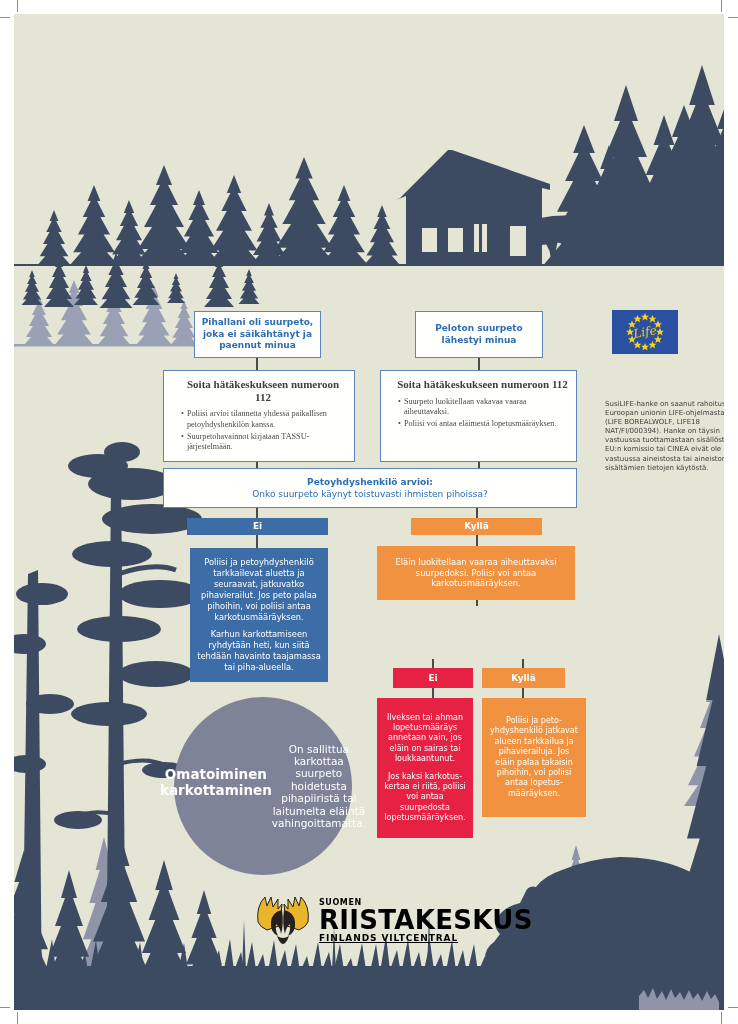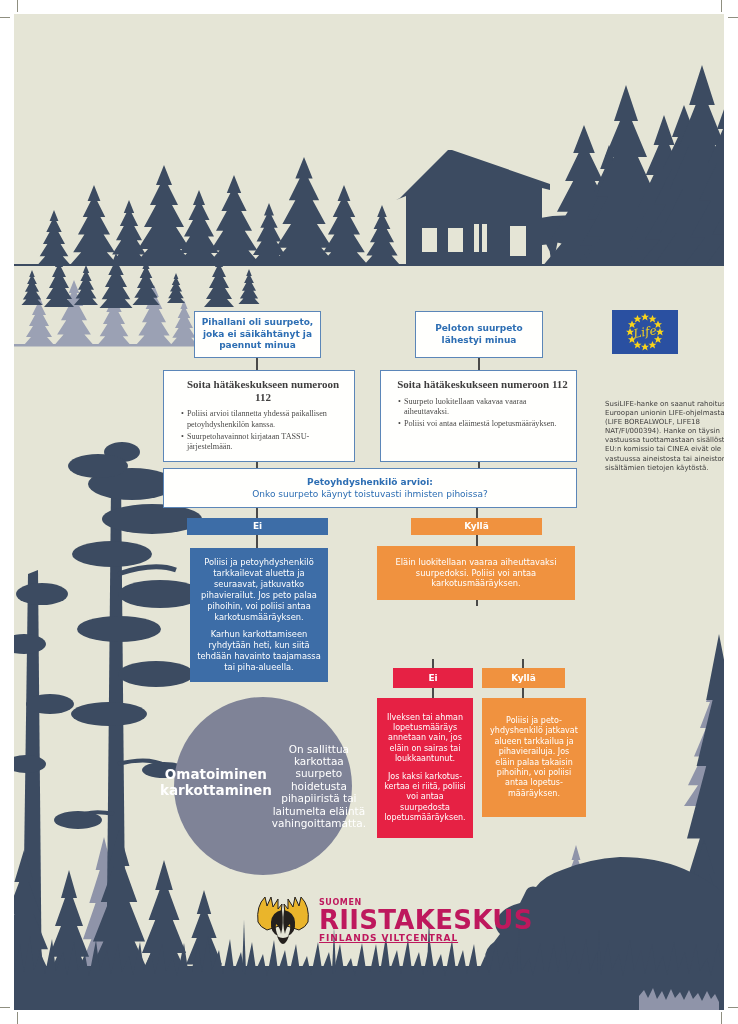--- a/index.html
+++ b/index.html
@@ -30,21 +30,21 @@
   .circle .ct{font-weight:bold;font-size:13.5px;line-height:1.12;margin-bottom:7px;}
   .circle .cb{font-size:10.5px;line-height:1.18;width:150px;}
   .sidebar{position:absolute;z-index:2;}
   .eu-flag{position:absolute;background:#2a50a1;}
   .susilife-row{position:absolute;display:flex;align-items:center;}
   .susi-txt{font-size:11.5px;letter-spacing:0.3px;}
   .susi-txt .s1{color:#3a6a99;font-weight:bold;}
   .susi-txt .s2{color:#a3b9d1;font-weight:bold;letter-spacing:1px;}
   .disclaimer{position:absolute;font-size:7px;line-height:1.3;color:#3f3e3e;font-weight:500;}
   .footer-logo{position:absolute;z-index:2;display:flex;align-items:center;}
-  .rk-text{margin-left:8px;color:#be185d;}
+  .rk-text{margin-left:8px;color:#000000;}
   .rk-top{font-size:8px;font-weight:bold;letter-spacing:0.6px;line-height:1;}
   .rk-main{font-size:26px;font-weight:bold;letter-spacing:0.3px;line-height:1.05;}
   .rk-sub{font-size:9px;font-weight:bold;letter-spacing:0.9px;line-height:1;text-decoration:underline;}
 </style>
 </head>
 <body>
 
 <div class="page">
 
   <div class="cropmark" style="left:17px;top:0;width:1px;height:12px;"></div>

